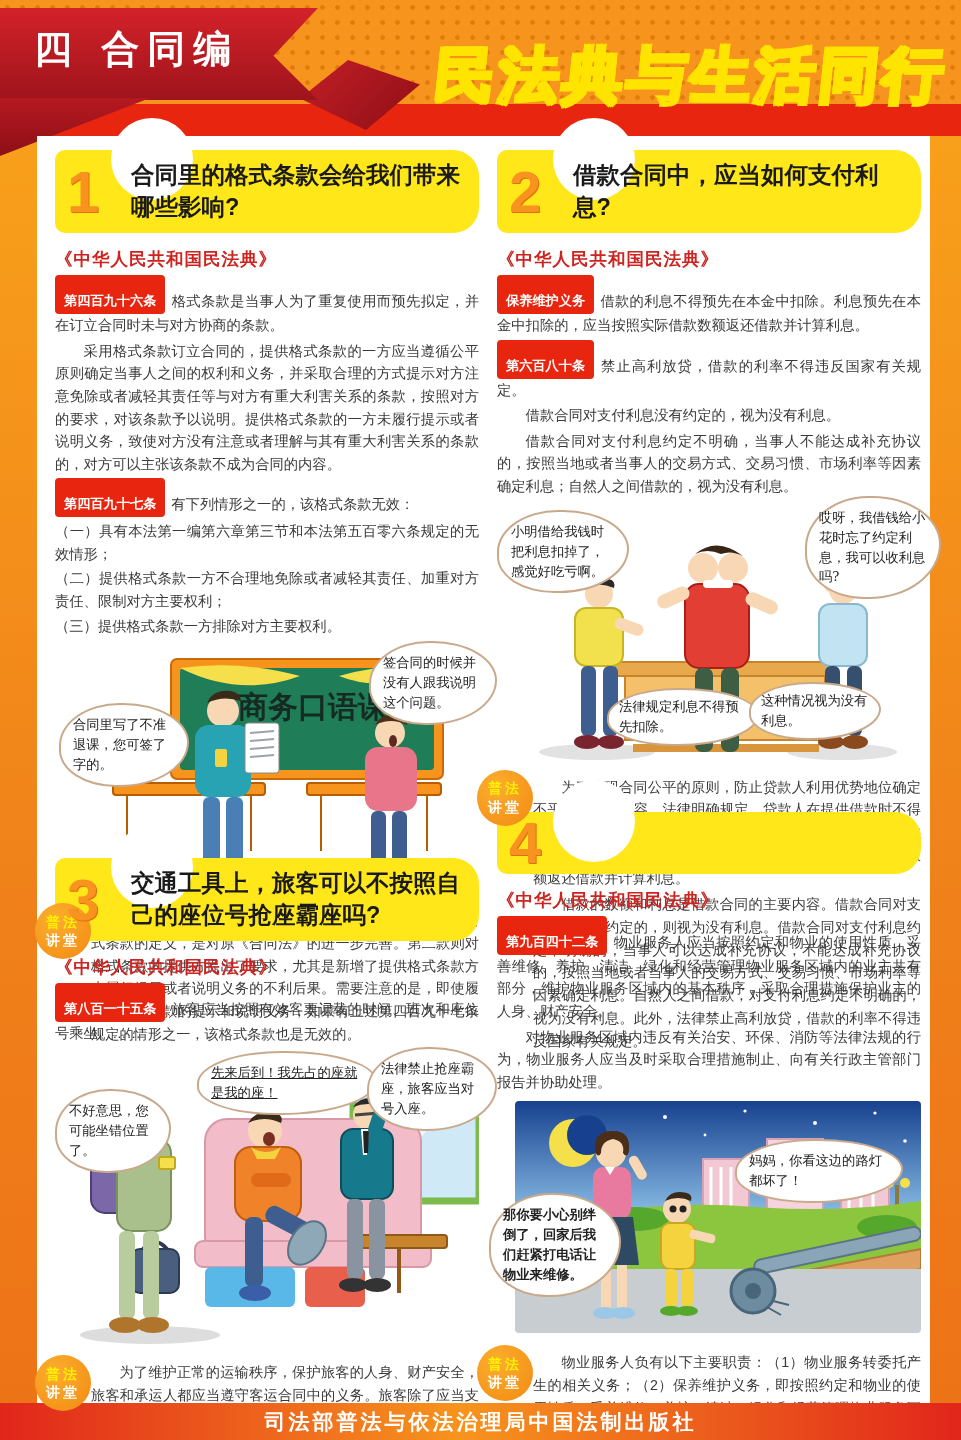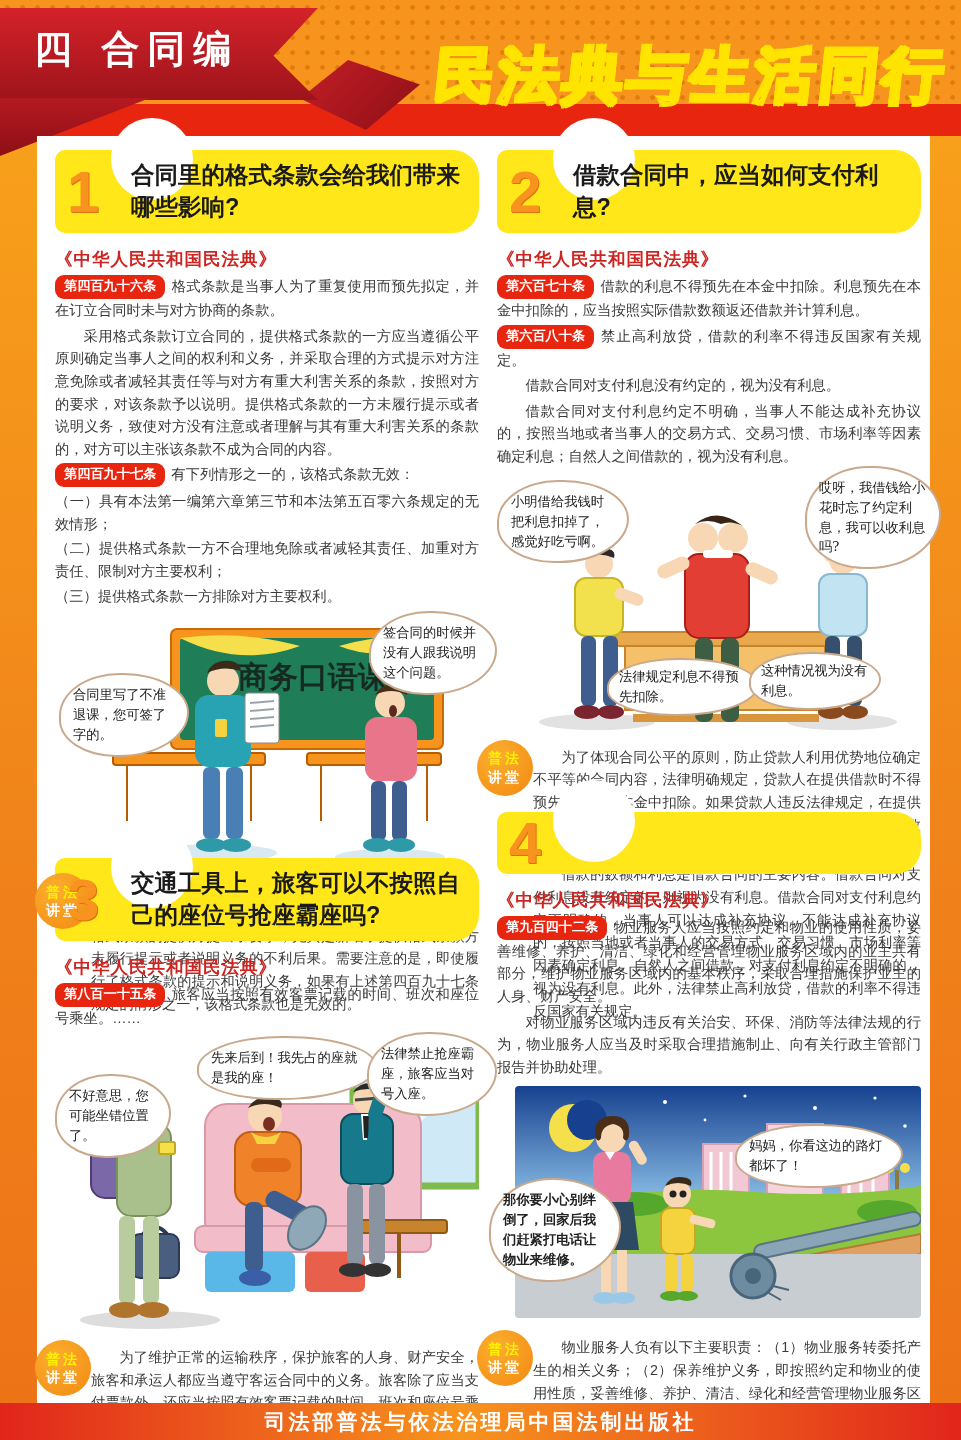--- a/index.html
+++ b/index.html
@@ -46,21 +46,21 @@
   .sec-head::before{content:"";position:absolute;left:56px;top:-32px;width:82px;height:82px;
     border-radius:50%;background:#fff;}
   .sec-num{position:absolute;left:12px;top:50%;transform:translateY(-50%);
     font-size:58px;font-weight:bold;color:#F7931E;z-index:2;line-height:1;
     text-shadow:1px 1px 0 #E0700C;}
   .sec-title{position:relative;z-index:2;font-size:23.5px;font-weight:bold;color:#1A1A1A;line-height:1.35;}
 
   .law-source{margin:14px 0 4px 0;color:#CC2420;font-weight:bold;font-size:17.5px;
     font-family:"DejaVu Serif",serif;letter-spacing:1px;}
   .art-badge{display:inline-block;background:#E8250F;color:#fff;font-size:13.2px;
-    border-radius:9px;padding:1px 9px 2px;margin-right:6px;vertical-align:1px;font-weight:bold;}
+    border-radius:4px;padding:16px 9px 2px;margin-right:6px;vertical-align:1px;font-weight:bold;}
   .law-text{font-size:14.3px;line-height:1.58;color:#3A3A3A;text-align:justify;margin:3px 0;}
   .p-indent{text-indent:2em;}
   .law-item{font-size:14.3px;line-height:1.58;color:#3A3A3A;text-align:justify;margin:2px 0;}
 
   
   .scene{position:relative;margin-top:8px;}
   .bubble{position:absolute;background:#fff;border:2px solid #C9A98C;
     border-radius:48% 52% 55% 45% / 52% 48% 55% 45%;
     padding:10px 12px;font-family:"DejaVu Serif",serif;font-size:13.3px;line-height:1.5;
     color:#222;z-index:3;text-align:left;}
@@ -224,40 +224,40 @@
           <path d="M306,76 l8,0 l-2,26 l-4,0z" fill="#FFFFFF"></path>
           <path d="M308,78 l6,0 l-1,22 l-4,0z" fill="#222222"></path>
           <rect x="322" y="48" width="14" height="34" rx="6" fill="#17798C" transform="rotate(18 322 48)"></rect>
           <rect x="292" y="146" width="16" height="80" rx="6" fill="#8A94A0"></rect>
           <rect x="314" y="146" width="16" height="80" rx="6" fill="#8A94A0"></rect>
           <ellipse cx="298" cy="232" rx="14" ry="7" fill="#333"></ellipse>
           <ellipse cx="322" cy="232" rx="14" ry="7" fill="#333"></ellipse>
         </g>
       </svg>
       <div class="bubble" style="left:0px;top:36px;width:88px;">不好意思，您可能坐错位置了。</div>
-      <div class="bubble" style="left:142px;top:-2px;width:152px;">先来后到！我先占的座就是我的座！</div>
+      <div class="bubble" style="left:142px;top:-2px;width:152px;text-decoration:underline;">先来后到！我先占的座就是我的座！</div>
       <div class="bubble" style="left:312px;top:-6px;width:102px;">法律禁止抢座霸座，旅客应当对号入座。</div>
     </div>
 
     <div class="lecture">
       <div class="lecture-badge">
         <span class="lb1">普法</span>
         <span class="lb2">讲堂</span>
       </div>
       <p class="lecture-text">为了维护正常的运输秩序，保护旅客的人身、财产安全，旅客和承运人都应当遵守客运合同中的义务。旅客除了应当支付票款外，还应当按照有效客票记载的时间、班次和座位号乘坐。旅客无票乘坐、超程乘坐、越级乘坐或者持不符合减价条件的优惠客票乘坐的，应当补交票款。此外，旅客携带行李应当符合约定的限量和品类要求，旅客对承运人为安全运输所作的合理安排应当积极协助和配合。</p>
     </div>
   </div>
 
   <div class="section" style="left:497px;top:150px;">
     <div class="sec-head">
       <div class="sec-num">2</div>
       <div class="sec-title">借款合同中，应当如何支付利息?</div>
     </div>
     <div class="law-source">《中华人民共和国民法典》</div>
-    <p class="law-text"><span class="art-badge">第六百七十条</span><span>借款的利息不得预先在本金中扣除。利息预先在本金中扣除的，应当按照实际借款数额返还借款并计算利息。</span></p>
+    <p class="law-text"><span class="art-badge">保养维护义务</span><span>借款的利息不得预先在本金中扣除。利息预先在本金中扣除的，应当按照实际借款数额返还借款并计算利息。</span></p>
     <p class="law-text"><span class="art-badge">第六百八十条</span><span>禁止高利放贷，借款的利率不得违反国家有关规定。</span></p>
     <p class="law-text p-indent">借款合同对支付利息没有约定的，视为没有利息。</p>
     <p class="law-text p-indent">借款合同对支付利息约定不明确，当事人不能达成补充协议的，按照当地或者当事人的交易方式、交易习惯、市场利率等因素确定利息；自然人之间借款的，视为没有利息。</p>
 
     <div class="scene" style="height:258px;">
       <svg width="424" height="258" viewBox="0 0 424 258">
         <ellipse cx="100" cy="246" rx="58" ry="8" fill="#E2E2E2"></ellipse>
         <ellipse cx="345" cy="246" rx="55" ry="8" fill="#E2E2E2"></ellipse>
         <g>
           <rect x="128" y="164" width="200" height="70" fill="#F5C06A" stroke="#C8842C" stroke-width="2"></rect>

